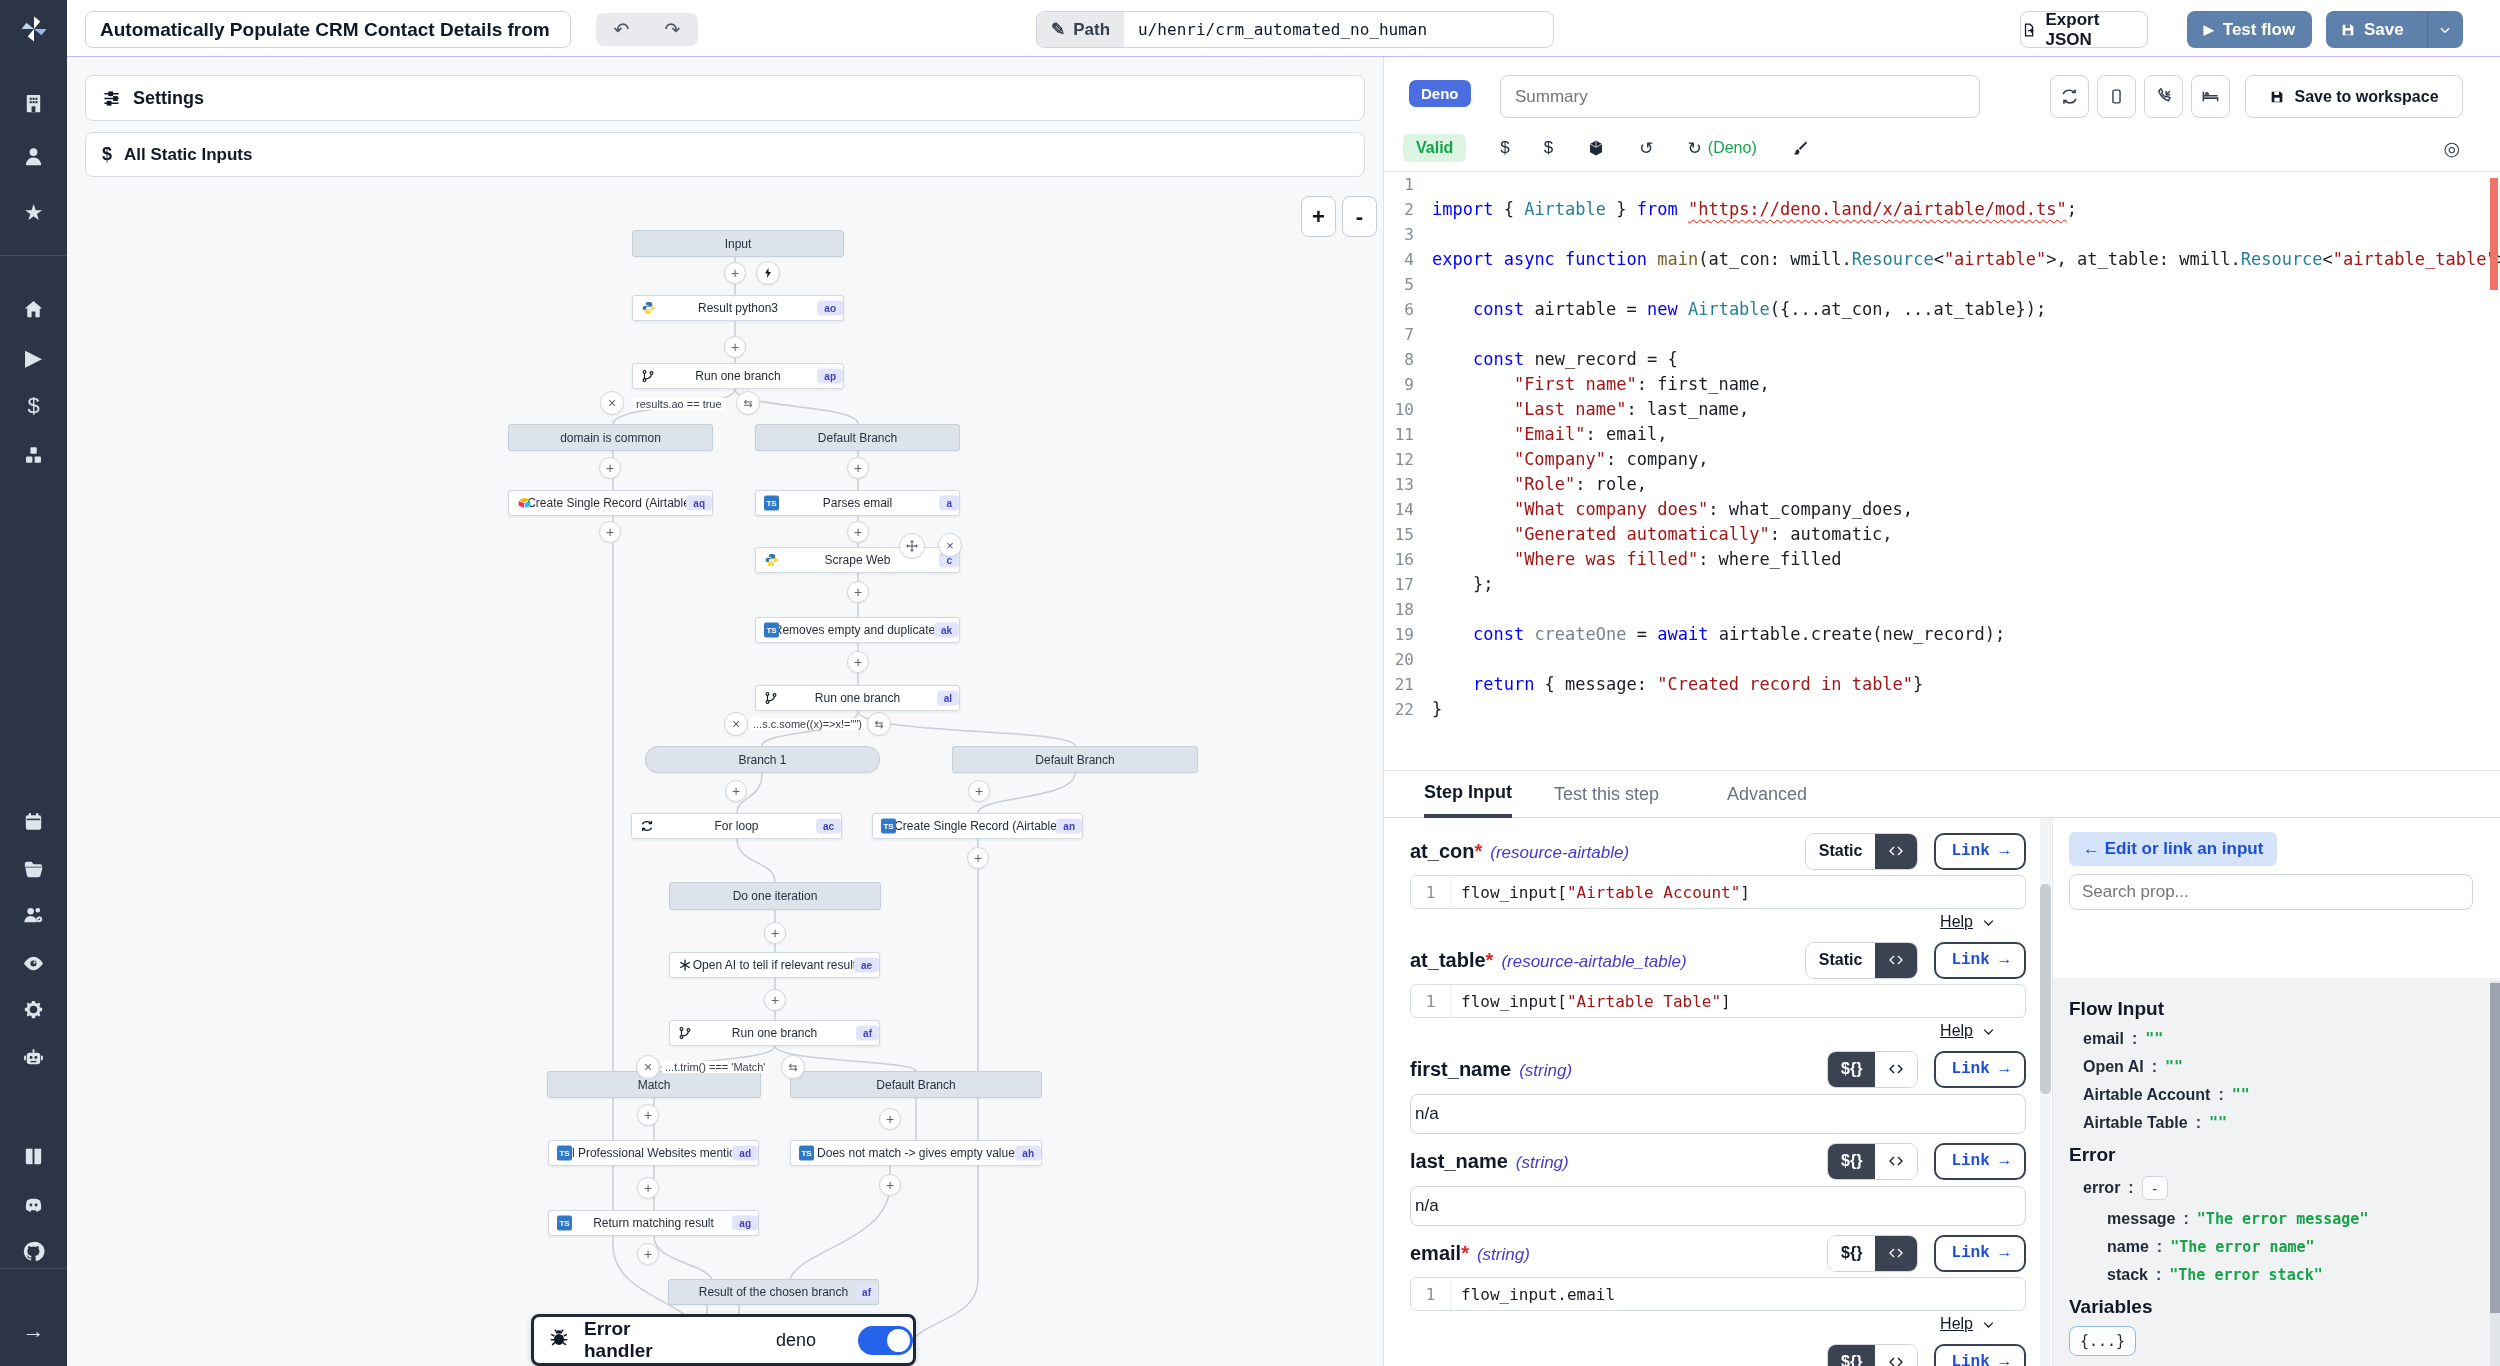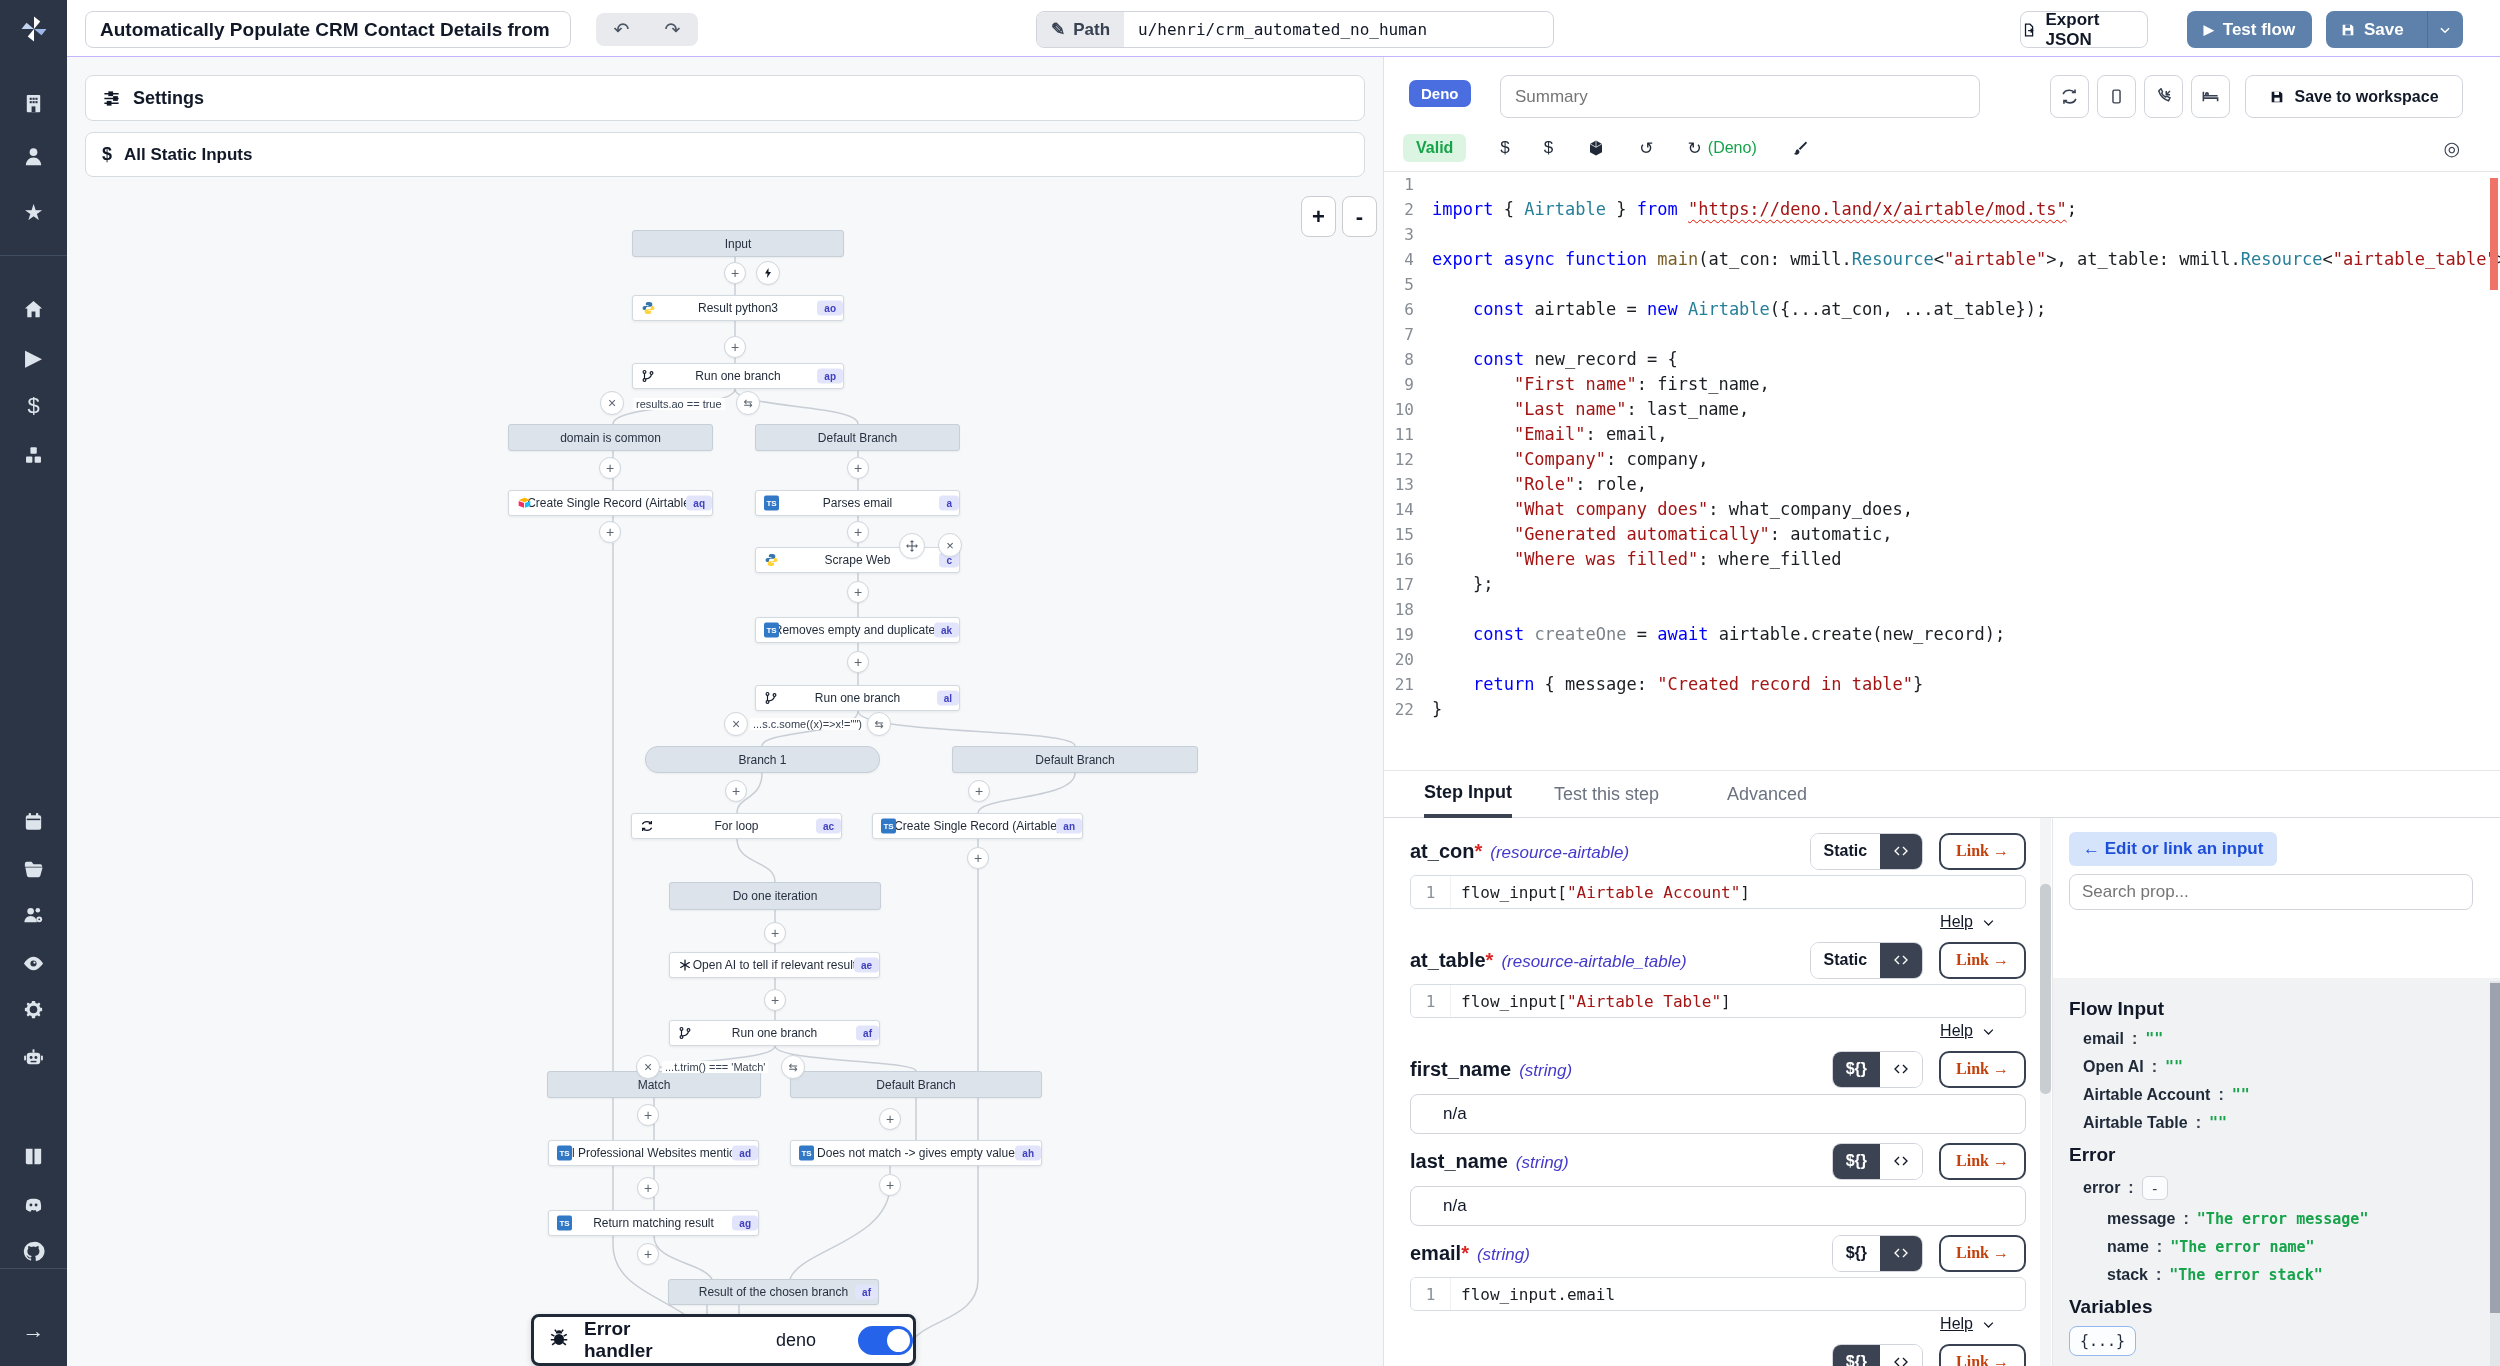--- a/index.html
+++ b/index.html
@@ -95,27 +95,27 @@
   .field{margin-bottom:8px;}
   .fhead{display:flex;align-items:center;justify-content:space-between;height:38px;}
   .fname{font-size:20px;font-weight:700;color:#111827;}
   .req{color:#dc2626;} 
   .ftype{font-style:italic;font-weight:400;font-size:17px;color:#4338ca;margin-left:8px;}
   .fctl{display:flex;align-items:center;gap:16px;}
   .seg{display:flex;border:1px solid #d1d5db;border-radius:9px;overflow:hidden;height:37px;}
   .segp{display:flex;align-items:center;justify-content:center;padding:0 13px;font-size:16px;font-weight:600;background:#fff;color:#111827;cursor:pointer;}
   .segp.dark{background:#3b4252;color:#fff;}
   .linkbtn{height:37px;padding:0 15px;border:2px solid #374151;border-radius:10px;background:#fff;
-    font-size:16px;font-weight:700;color:#c2410c;display:flex;align-items:center;cursor:pointer;font-family:Liberation Serif, serif;}
+    font-size:16px;font-weight:700;color:#1d4ed8;display:flex;align-items:center;cursor:pointer;font-family:Liberation Mono, monospace;}
   .codebox{margin-top:5px;height:34px;border:1px solid #d7dce2;border-radius:6px;display:flex;overflow:hidden;background:#fff;}
   .codebox .gut{width:40px;background:#fff;color:#8a9199;font-size:16px;display:flex;align-items:center;justify-content:center;
     font-family:"DejaVu Sans Mono",monospace;border-right:1px solid #f0f1f3;}
   .codebox .cbc{display:flex;align-items:center;padding-left:10px;font-size:16px;font-family:"DejaVu Sans Mono",monospace;}
   .plainbox{margin-top:6px;height:40px;border:1px solid #d1d5db;border-radius:8px;width:100%;
-    font-size:17px;padding:0 32px;color:#111827;font-family:"Liberation Sans",sans-serif;}
+    font-size:17px;padding:0 4px;color:#111827;font-family:"Liberation Sans",sans-serif;}
   .helprow{display:flex;justify-content:flex-end;align-items:center;height:22px;margin-top:2px;margin-right:30px;gap:8px;
     font-size:16px;color:#111827;}
   .helprow u{cursor:pointer;}
   #si-scroll{position:absolute;left:656px;top:761px;width:11px;height:548px;background:#f3f4f6;}
   #si-thumb{position:absolute;left:0;top:66px;width:11px;height:210px;background:#c8cdd2;border-radius:5px;}
   #vdivider{position:absolute;left:668px;top:761px;width:1px;height:548px;background:#e5e7eb;}
 
   
   #props{position:absolute;left:669px;top:761px;width:447px;height:548px;overflow:hidden;}
   #edit-pill{display:inline-flex;margin:14px 0 0 16px;background:#d6e4fb;color:#1d4ed8;font-size:17px;font-weight:600;

